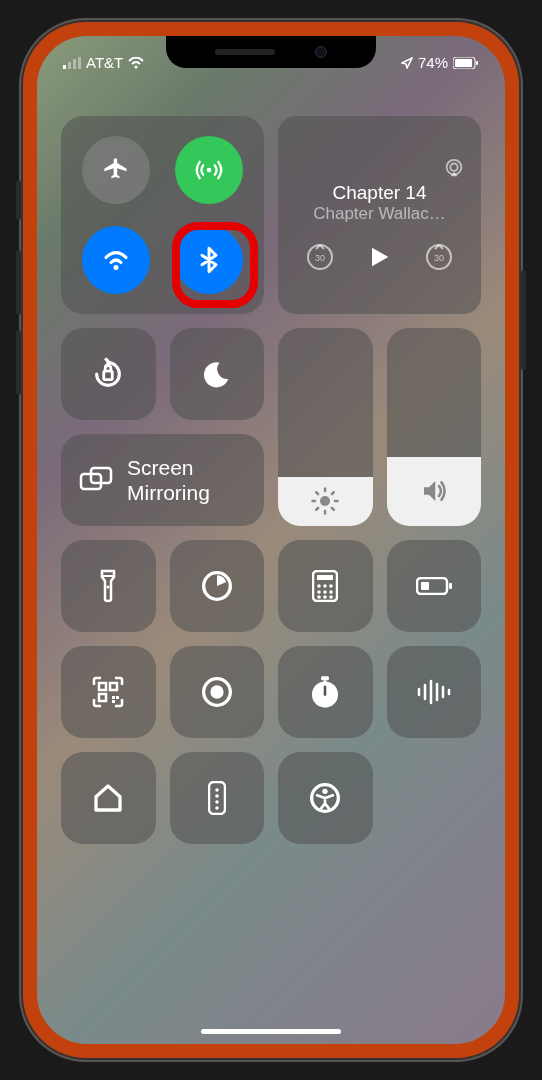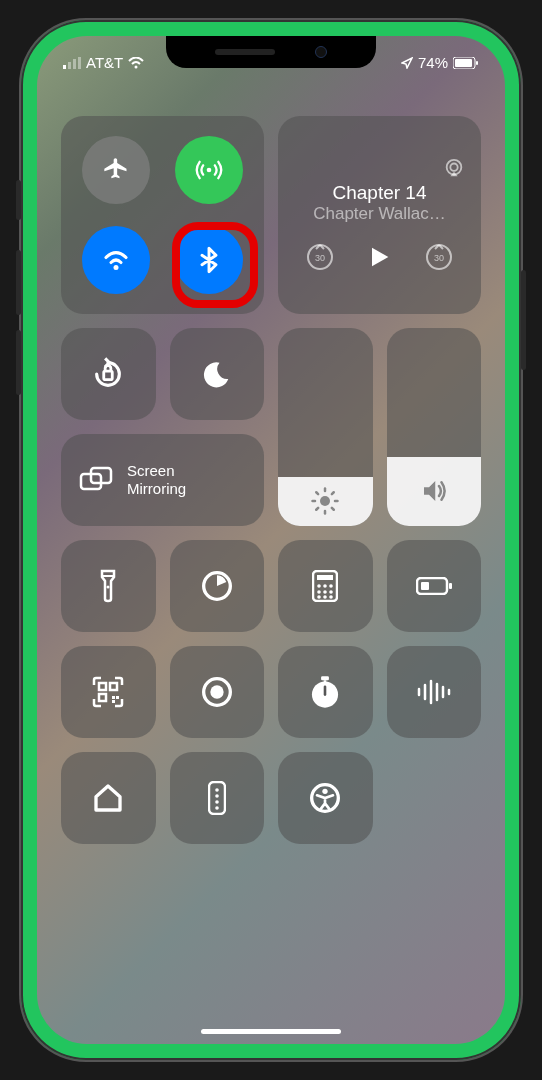--- a/index.html
+++ b/index.html
@@ -8,21 +8,21 @@
     height: 1080px;
     background: #1a1a1a;
     display: flex;
     align-items: center;
     justify-content: center;
     font-family: -apple-system, "Helvetica Neue", Arial, sans-serif;
   }
   .phone {
     width: 500px;
     height: 1040px;
-    background: #22c55e;
+    background: #c2410c;
     border-radius: 65px;
     padding: 16px;
     position: relative;
     box-shadow: inset 0 0 0 2px #333, 0 0 0 2px #555;
   }
   .side-btn { position: absolute; background: #2a2a2a; border-radius: 3px; }
   .side-btn.mute { left: -5px; top: 160px; width: 5px; height: 40px; }
   .side-btn.vup { left: -5px; top: 230px; width: 5px; height: 65px; }
   .side-btn.vdown { left: -5px; top: 310px; width: 5px; height: 65px; }
   .side-btn.power { right: -5px; top: 250px; width: 5px; height: 100px; }
@@ -94,34 +94,35 @@
     border: 8px solid #e40000;
     border-radius: 26px;
   }
 
   .media {
     grid-column: 3 / 5;
     grid-row: 1 / 3;
     flex-direction: column;
     padding: 16px;
     align-items: stretch;
+    border-radius: 18px;
   }
   .media-top { display: flex; justify-content: flex-end; }
   .media-text { text-align: center; margin-top: 2px; }
   .media-title { color: #fff; font-size: 19px; }
   .media-sub { color: rgba(255,255,255,0.55); font-size: 17px; white-space: nowrap; overflow: hidden; text-overflow: ellipsis; }
   .media-controls { display: flex; justify-content: space-around; align-items: center; margin-top: 18px; gap: 8px; }
 
   .mirror {
     grid-column: 1 / 3;
     justify-content: flex-start;
     padding-left: 18px;
     gap: 14px;
   }
-  .mirror-text { color: #fff; font-size: 15px; line-height: 1.2; }
+  .mirror-text { color: #fff; font-size: 21px; line-height: 1.2; }
 
   .slider {
     grid-row: span 2;
     flex-direction: column;
     align-items: stretch;
     justify-content: flex-end;
     overflow: hidden;
     background: rgba(80,80,80,0.55);
   }
   .slider-fill {

